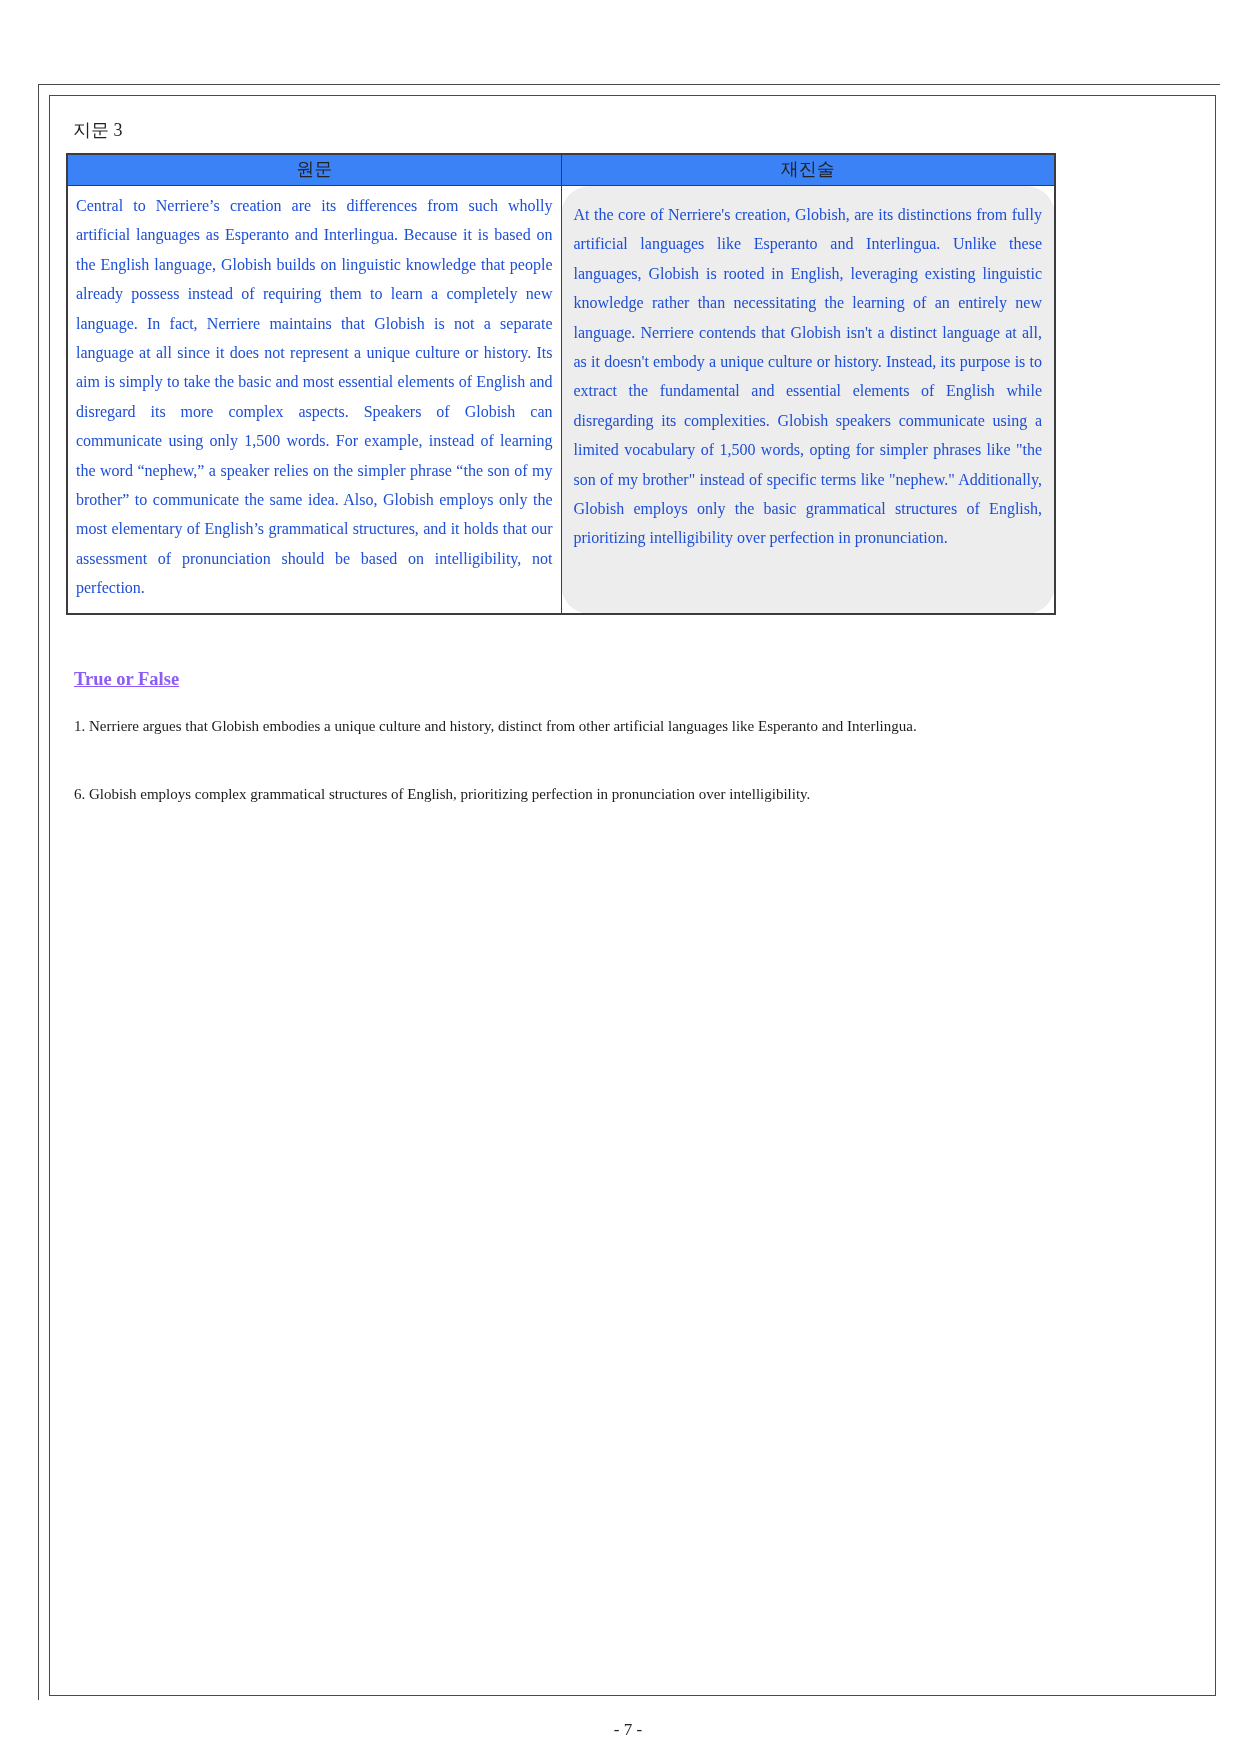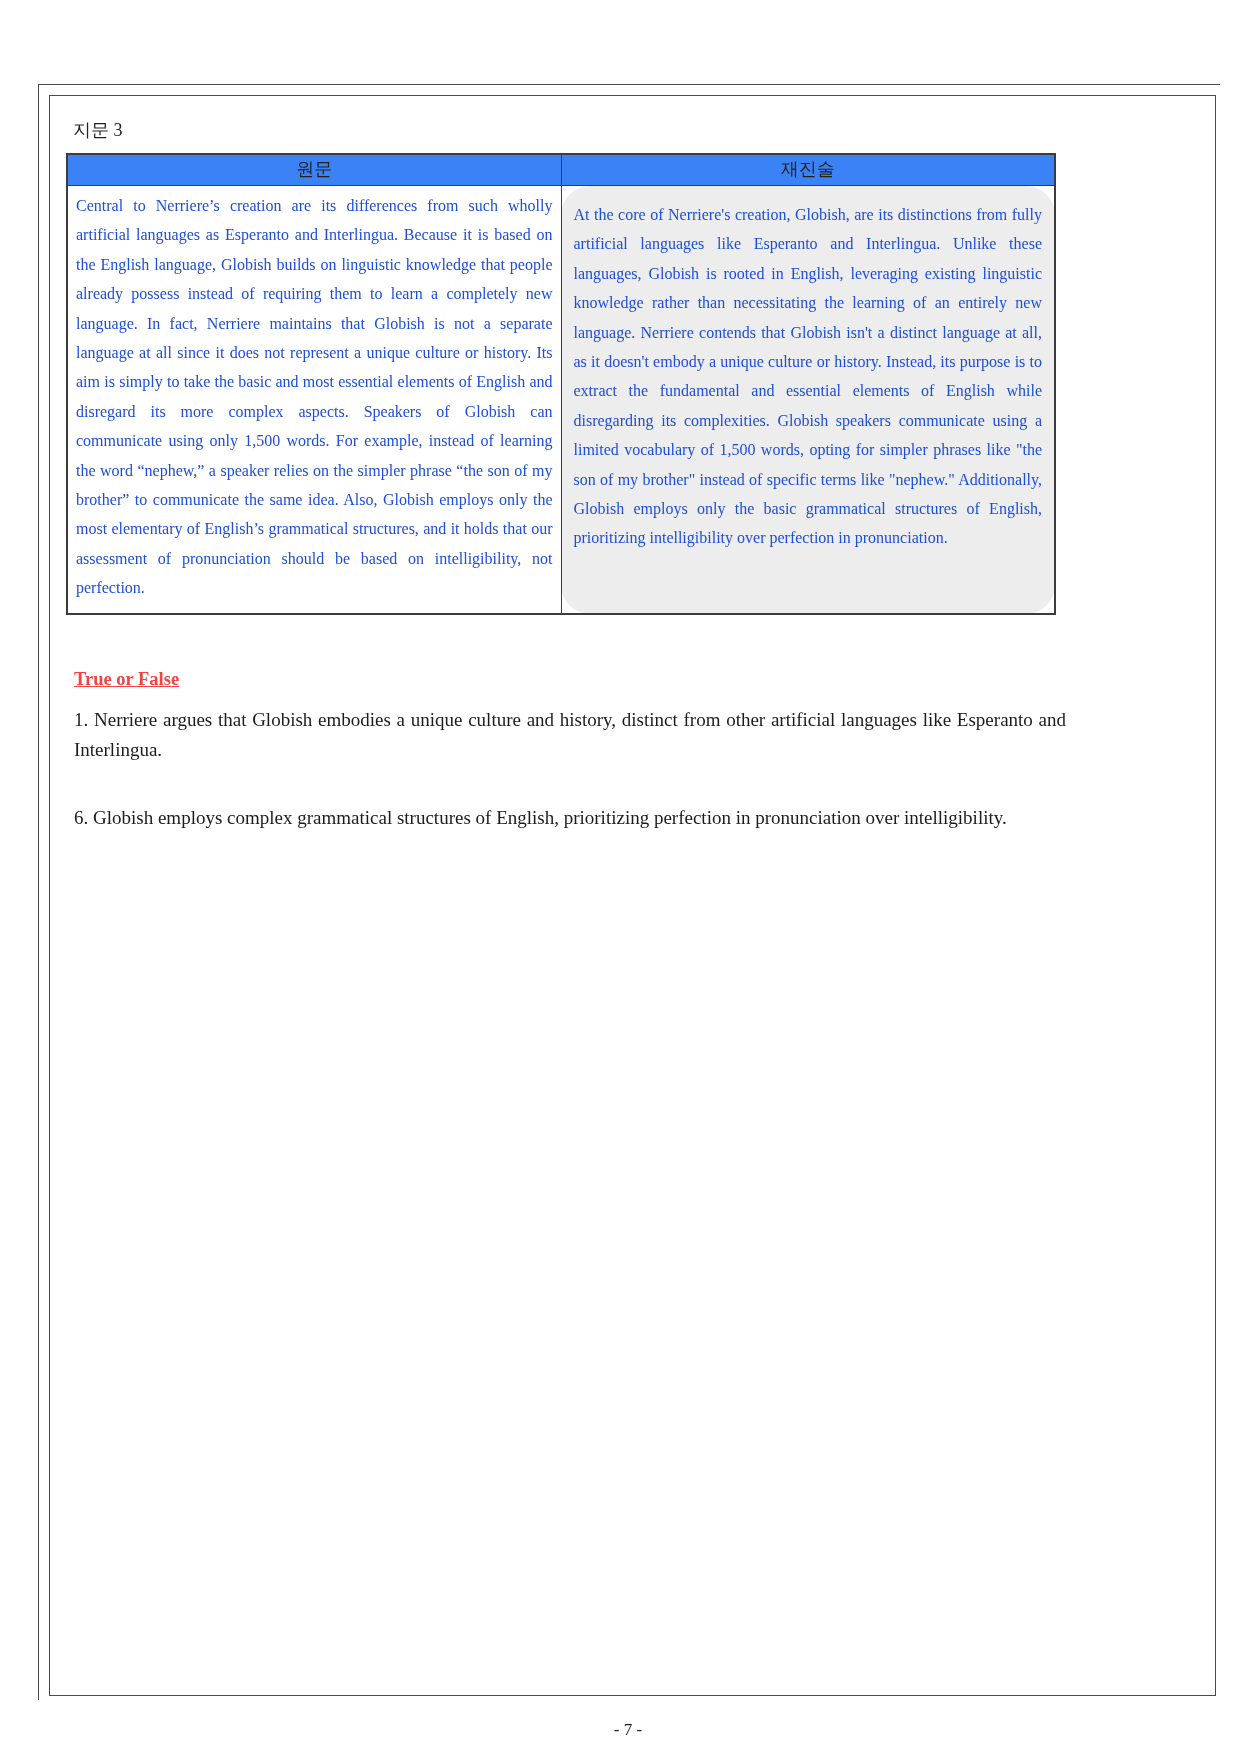--- a/index.html
+++ b/index.html
@@ -75,26 +75,26 @@
   }
   .quiz {
     margin-top: 46px;
     width: 1008px;
   }
   .quiz-heading {
     display: inline-block;
     font-weight: bold;
     text-decoration: underline;
     font-size: 18.5px;
-    color: #ef4444;
-    margin-bottom: 7px;
+    color: #8b5cf6;
+    margin-bottom: 13px;
   }
   .question {
     text-align: justify;
-    font-size: 19px;
+    font-size: 15px;
     line-height: 30px;
     margin: 0 0 30px 0;
     color: #1c1c1c;
   }
   .footer {
     position: absolute;
     left: 0;
     right: 0;
     bottom: 16px;
     text-align: center;

